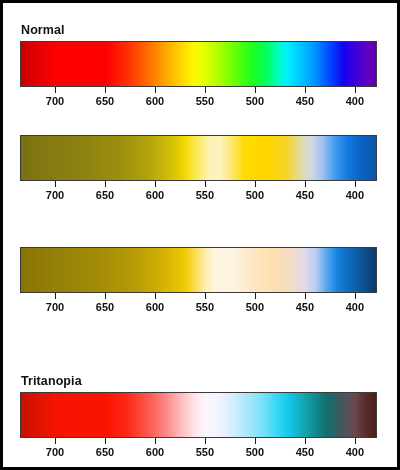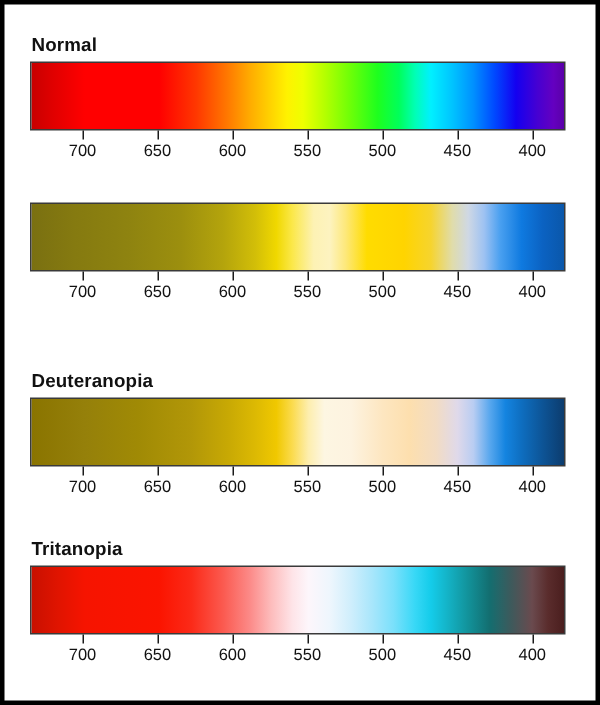--- a/index.html
+++ b/index.html
@@ -62,20 +62,21 @@
   }
 
   .tick-label {
     position: absolute;
     top: 8px;
     font-size: 11px;
     color: #111111;
     transform: translateX(-50%);
     white-space: nowrap;
     line-height: 13px;
+    font-weight: bold;
   }
 
   
   .grad-normal {
     background: linear-gradient(to right,
       #c80000 0%,
       #e00000 4%,
       #ff0000 10%,
       #ff0000 24%,
       #ff3800 31%,
@@ -216,41 +217,40 @@
       <div class="tick-label" style="left:23.8%">650</div>
       <div class="tick-label" style="left:37.8%">600</div>
       <div class="tick-label" style="left:51.8%">550</div>
       <div class="tick-label" style="left:65.8%">500</div>
       <div class="tick-label" style="left:79.8%">450</div>
       <div class="tick-label" style="left:93.8%">400</div>
     </div>
   </div>
 
   <div class="panel" style="top:244px;">
-    <div class="panel-label">Deuteranopia</div>
     <div class="bar grad-deuteranopia"></div>
     <div class="axis">
       <div class="tick" style="left:9.8%"></div>
       <div class="tick" style="left:23.8%"></div>
       <div class="tick" style="left:37.8%"></div>
       <div class="tick" style="left:51.8%"></div>
       <div class="tick" style="left:65.8%"></div>
       <div class="tick" style="left:79.8%"></div>
       <div class="tick" style="left:93.8%"></div>
       <div class="tick-label" style="left:9.8%">700</div>
       <div class="tick-label" style="left:23.8%">650</div>
       <div class="tick-label" style="left:37.8%">600</div>
       <div class="tick-label" style="left:51.8%">550</div>
       <div class="tick-label" style="left:65.8%">500</div>
       <div class="tick-label" style="left:79.8%">450</div>
       <div class="tick-label" style="left:93.8%">400</div>
     </div>
   </div>
 
-  <div class="panel" style="top:356px;">
+  <div class="panel" style="top:371px;">
     <div class="panel-label">Tritanopia</div>
     <div class="bar grad-tritanopia"></div>
     <div class="axis">
       <div class="tick" style="left:9.8%"></div>
       <div class="tick" style="left:23.8%"></div>
       <div class="tick" style="left:37.8%"></div>
       <div class="tick" style="left:51.8%"></div>
       <div class="tick" style="left:65.8%"></div>
       <div class="tick" style="left:79.8%"></div>
       <div class="tick" style="left:93.8%"></div>

